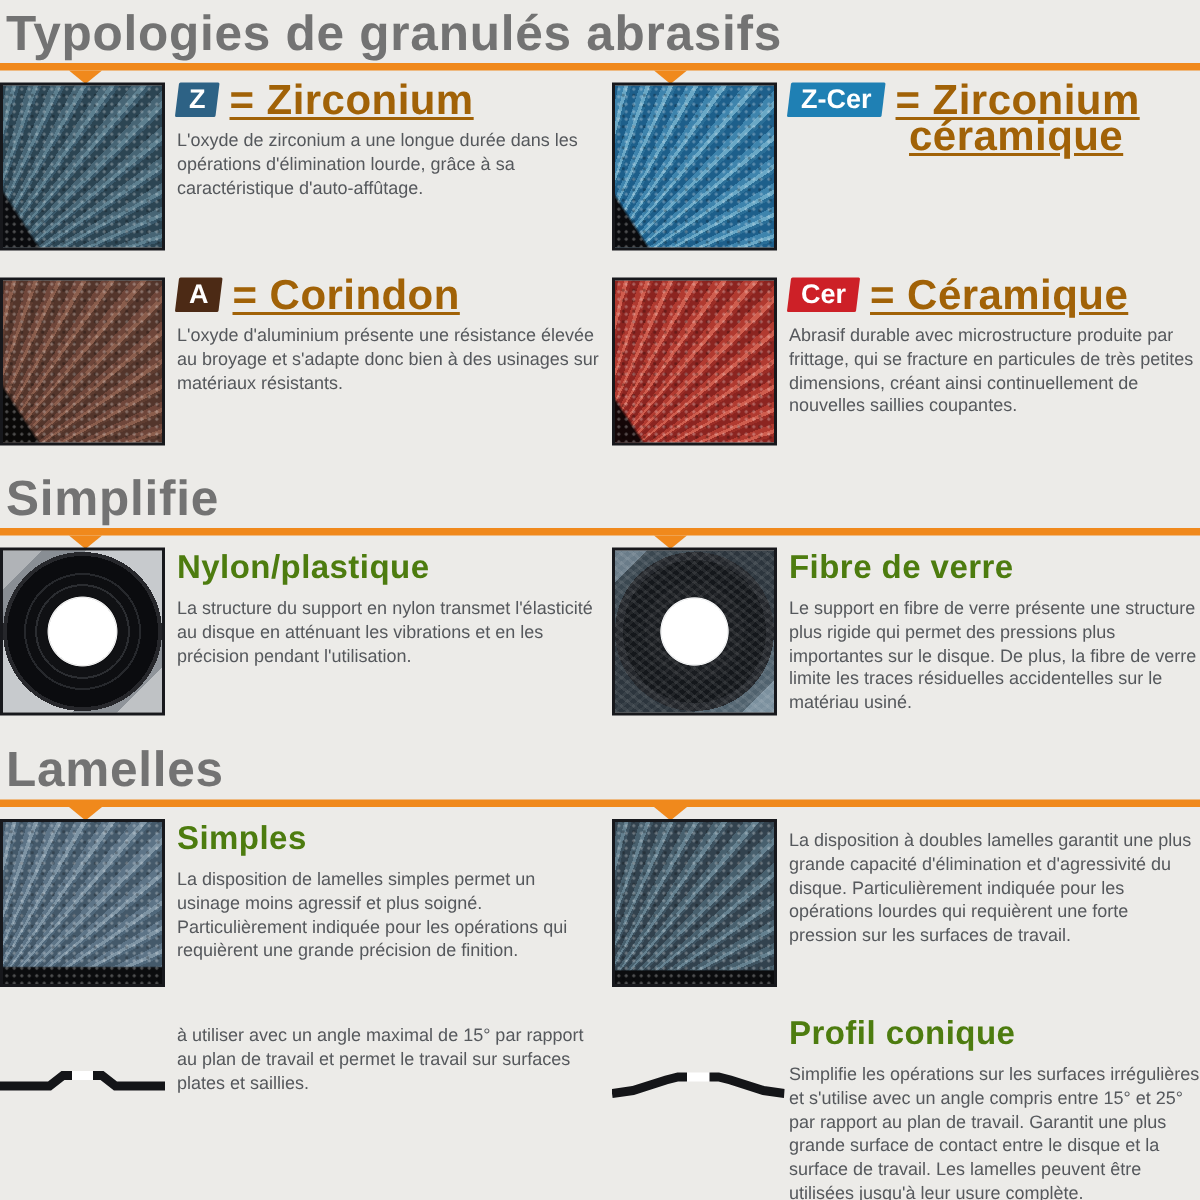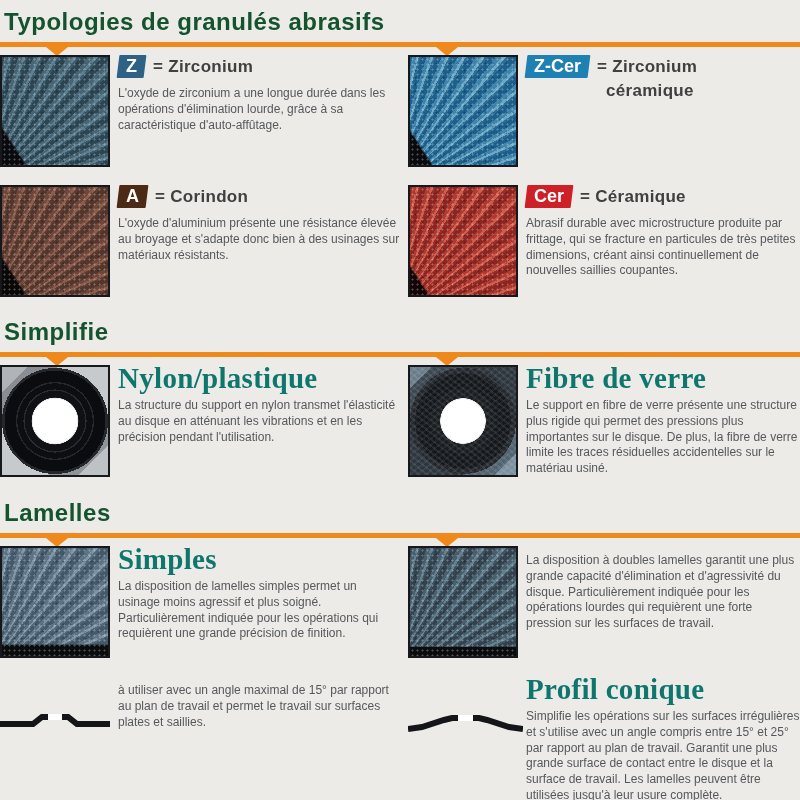--- a/index.html
+++ b/index.html
@@ -3,22 +3,22 @@
 <meta charset="utf-8">
 <style>
   html,body { margin:0; padding:0; }
   body {
     width:800px; height:800px; overflow:hidden;
     background:#ecebe8;
     font-family:"Liberation Sans", sans-serif;
   }
   .section-title {
     margin:0 0 0 4px; padding-top:2px;
-    font-size:24px; font-weight:bold; letter-spacing:0.5px;
-    color:#14532d; line-height:40px;
+    font-size:33px; font-weight:bold; letter-spacing:0.5px;
+    color:#737373; line-height:40px;
   }
   .rule { position:relative; height:5px; background:#f0891c; }
   .rule .tri {
     position:absolute; top:5px; width:0; height:0;
     border-left:11px solid transparent; border-right:11px solid transparent;
     border-top:9px solid #f0891c;
   }
   .tri.a { left:46px; } .tri.b { left:436px; }
 
   .grid {
@@ -76,28 +76,28 @@
     repeating-conic-gradient(at -28% 135%, #32424e 0 2deg, #48606e 2deg 3.4deg, #64808f 3.4deg 4.4deg, #3d5260 4.4deg 5.2deg); }
 
   .card-body { flex:1; padding-left:8px; min-width:0; }
   .badge-row { display:flex; align-items:flex-start; }
   .badge {
     color:#fff; font-weight:bold; font-size:18px; line-height:23px;
     padding:0 8px; border-radius:1px; transform:skewX(-7deg); flex:none;
   }
   .badge > span { display:inline-block; transform:skewX(7deg); }
   .card-title {
-    font-size:17px; font-weight:bold; color:#404040;
-    line-height:24px; margin-left:8px; letter-spacing:0.3px;
+    font-size:28px; font-weight:bold; color:#a16207;
+    line-height:24px; margin-left:8px; letter-spacing:0.3px;text-decoration:underline;
   }
   .card-title .l2 { display:block; margin-left:9px; }
   .card-title .l2:empty { display:none; }
   .plain-title {
-    font-size:29px; font-weight:bold; color:#0f766e;
-    line-height:26px; letter-spacing:0.3px;font-family:Liberation Serif, serif;
+    font-size:22px; font-weight:bold; color:#4d7c0f;
+    line-height:26px; letter-spacing:0.3px;
   }
   .desc { margin-top:7px; font-size:12px; line-height:15.8px; color:#55585c; }
 
   .sec-supports { margin-top:13px; }
   .sec-lamelles { margin-top:14px; }
 
   .icon-wrap { width:110px; flex:none; padding-top:34px; }
   .icon-wrap svg { display:block; }
 </style>
 </head>

